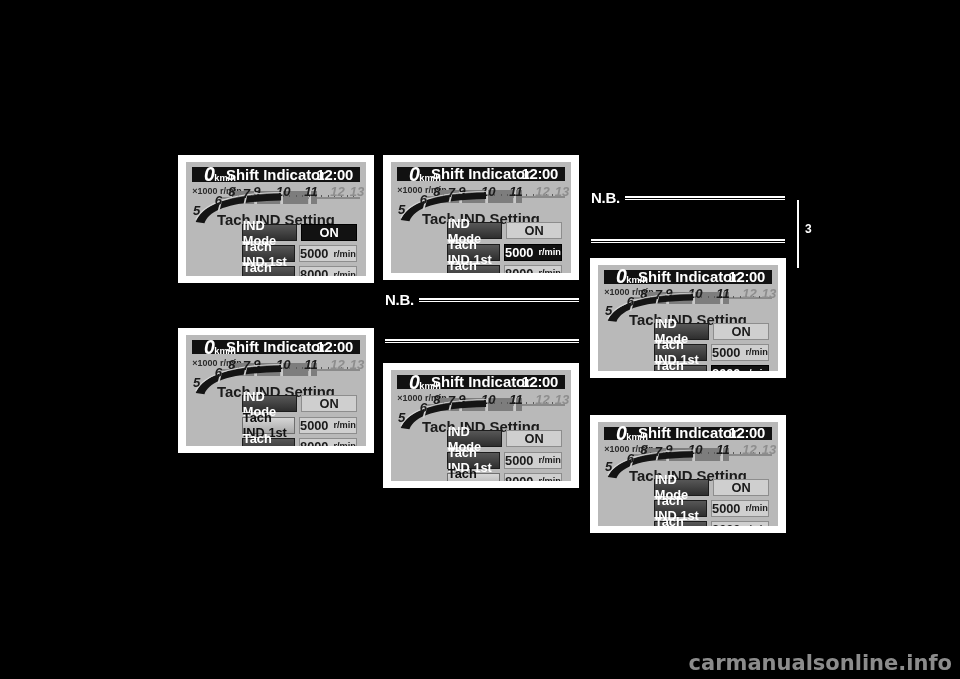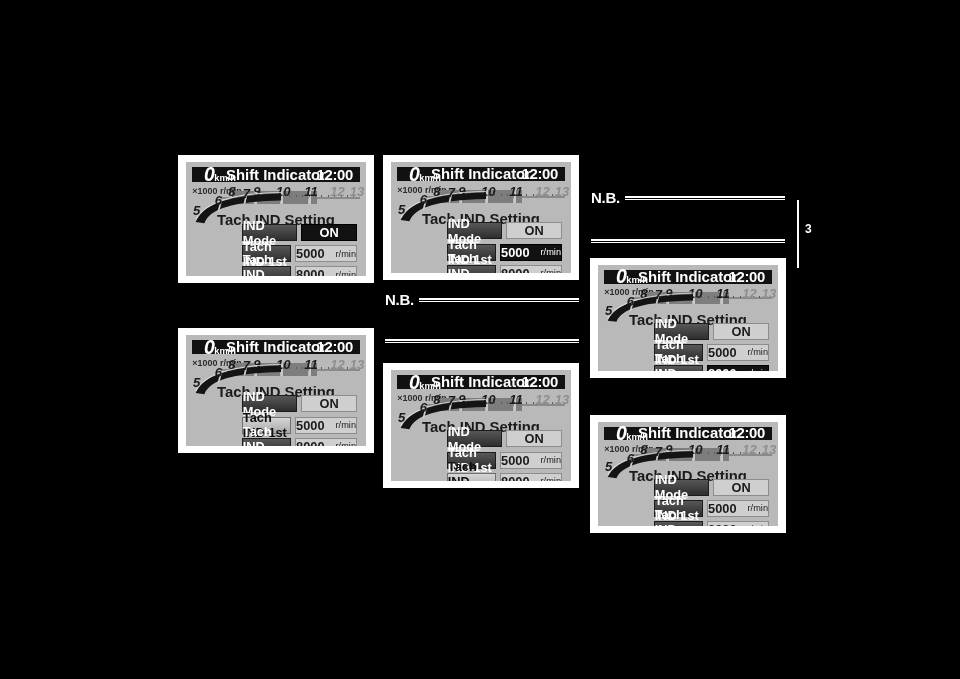--- a/index.html
+++ b/index.html
@@ -59,21 +59,21 @@
   .rows { position: absolute; left: 31%; right: 5%; top: 54.5%; }
   .row { display: flex; gap: 3.5%; margin-bottom: 3.5%; height: 17px; }
   .cell {
     flex: 1; display: flex; align-items: center; justify-content: center;
     font-size: .80em; font-weight: bold; border: 1px solid #8d8d8d;
   }
   .cell.lbl { background: linear-gradient(#575757,#2e2e2e); color: #fff; border-color: #1c1c1c; }
   .cell.lbl.hl { background: linear-gradient(#d6d6d6,#a9a9a9); color: #111; border-color: #6f6f6f; }
   .cell.val { background: #cfcfcf; color: #1b1b1b; text-align: center; }
   .cell.val.hl { background: #121212; color: #fff; border-color: #000; }
-  .cell .unit { font-size: .72em; margin-left: 11px; font-weight: normal; }
+  .cell .unit { font-size: .72em; margin-left: 5px; font-weight: bold; }
 
   
   .nb { position: absolute; }
   .nb-head { display: flex; align-items: flex-start; }
   .nb-label { color: #ffffff; font-weight: bold; font-size: 15px; letter-spacing: -.3px; line-height: 1; }
   .nb-rule { flex: 1; margin-left: 5px; margin-top: 6px; border-top: 2px solid #ffffff; border-bottom: 1px solid #ffffff; height: 4px; }
   .nb-body { margin-top: 2px; font-size: 8px; line-height: 1.35; color: #0a0a0a; font-weight: bold; overflow: hidden; }
   .nb-foot { margin-top: 4px; border-top: 2px solid #ffffff; border-bottom: 1px solid #ffffff; height: 4px; }
 
   
@@ -615,14 +615,15 @@
       <span class="nb-label">N.B.</span>
       <span class="nb-rule"></span>
     </div>
     <div class="nb-body" style="height:28px;"></div>
     <div class="nb-foot"></div>
   </div>
 
   <div class="sidetab" style="left:797px; top:200px; width:2px; height:68px;"></div>
   <div class="pagenum" style="left:805px; top:222px;">3</div>
 
+  <div class="watermark" style="right:8px; bottom:4px; font-size:21px;">carmanualsonline.info</div>
 
 </div>
 
 </body></html>

